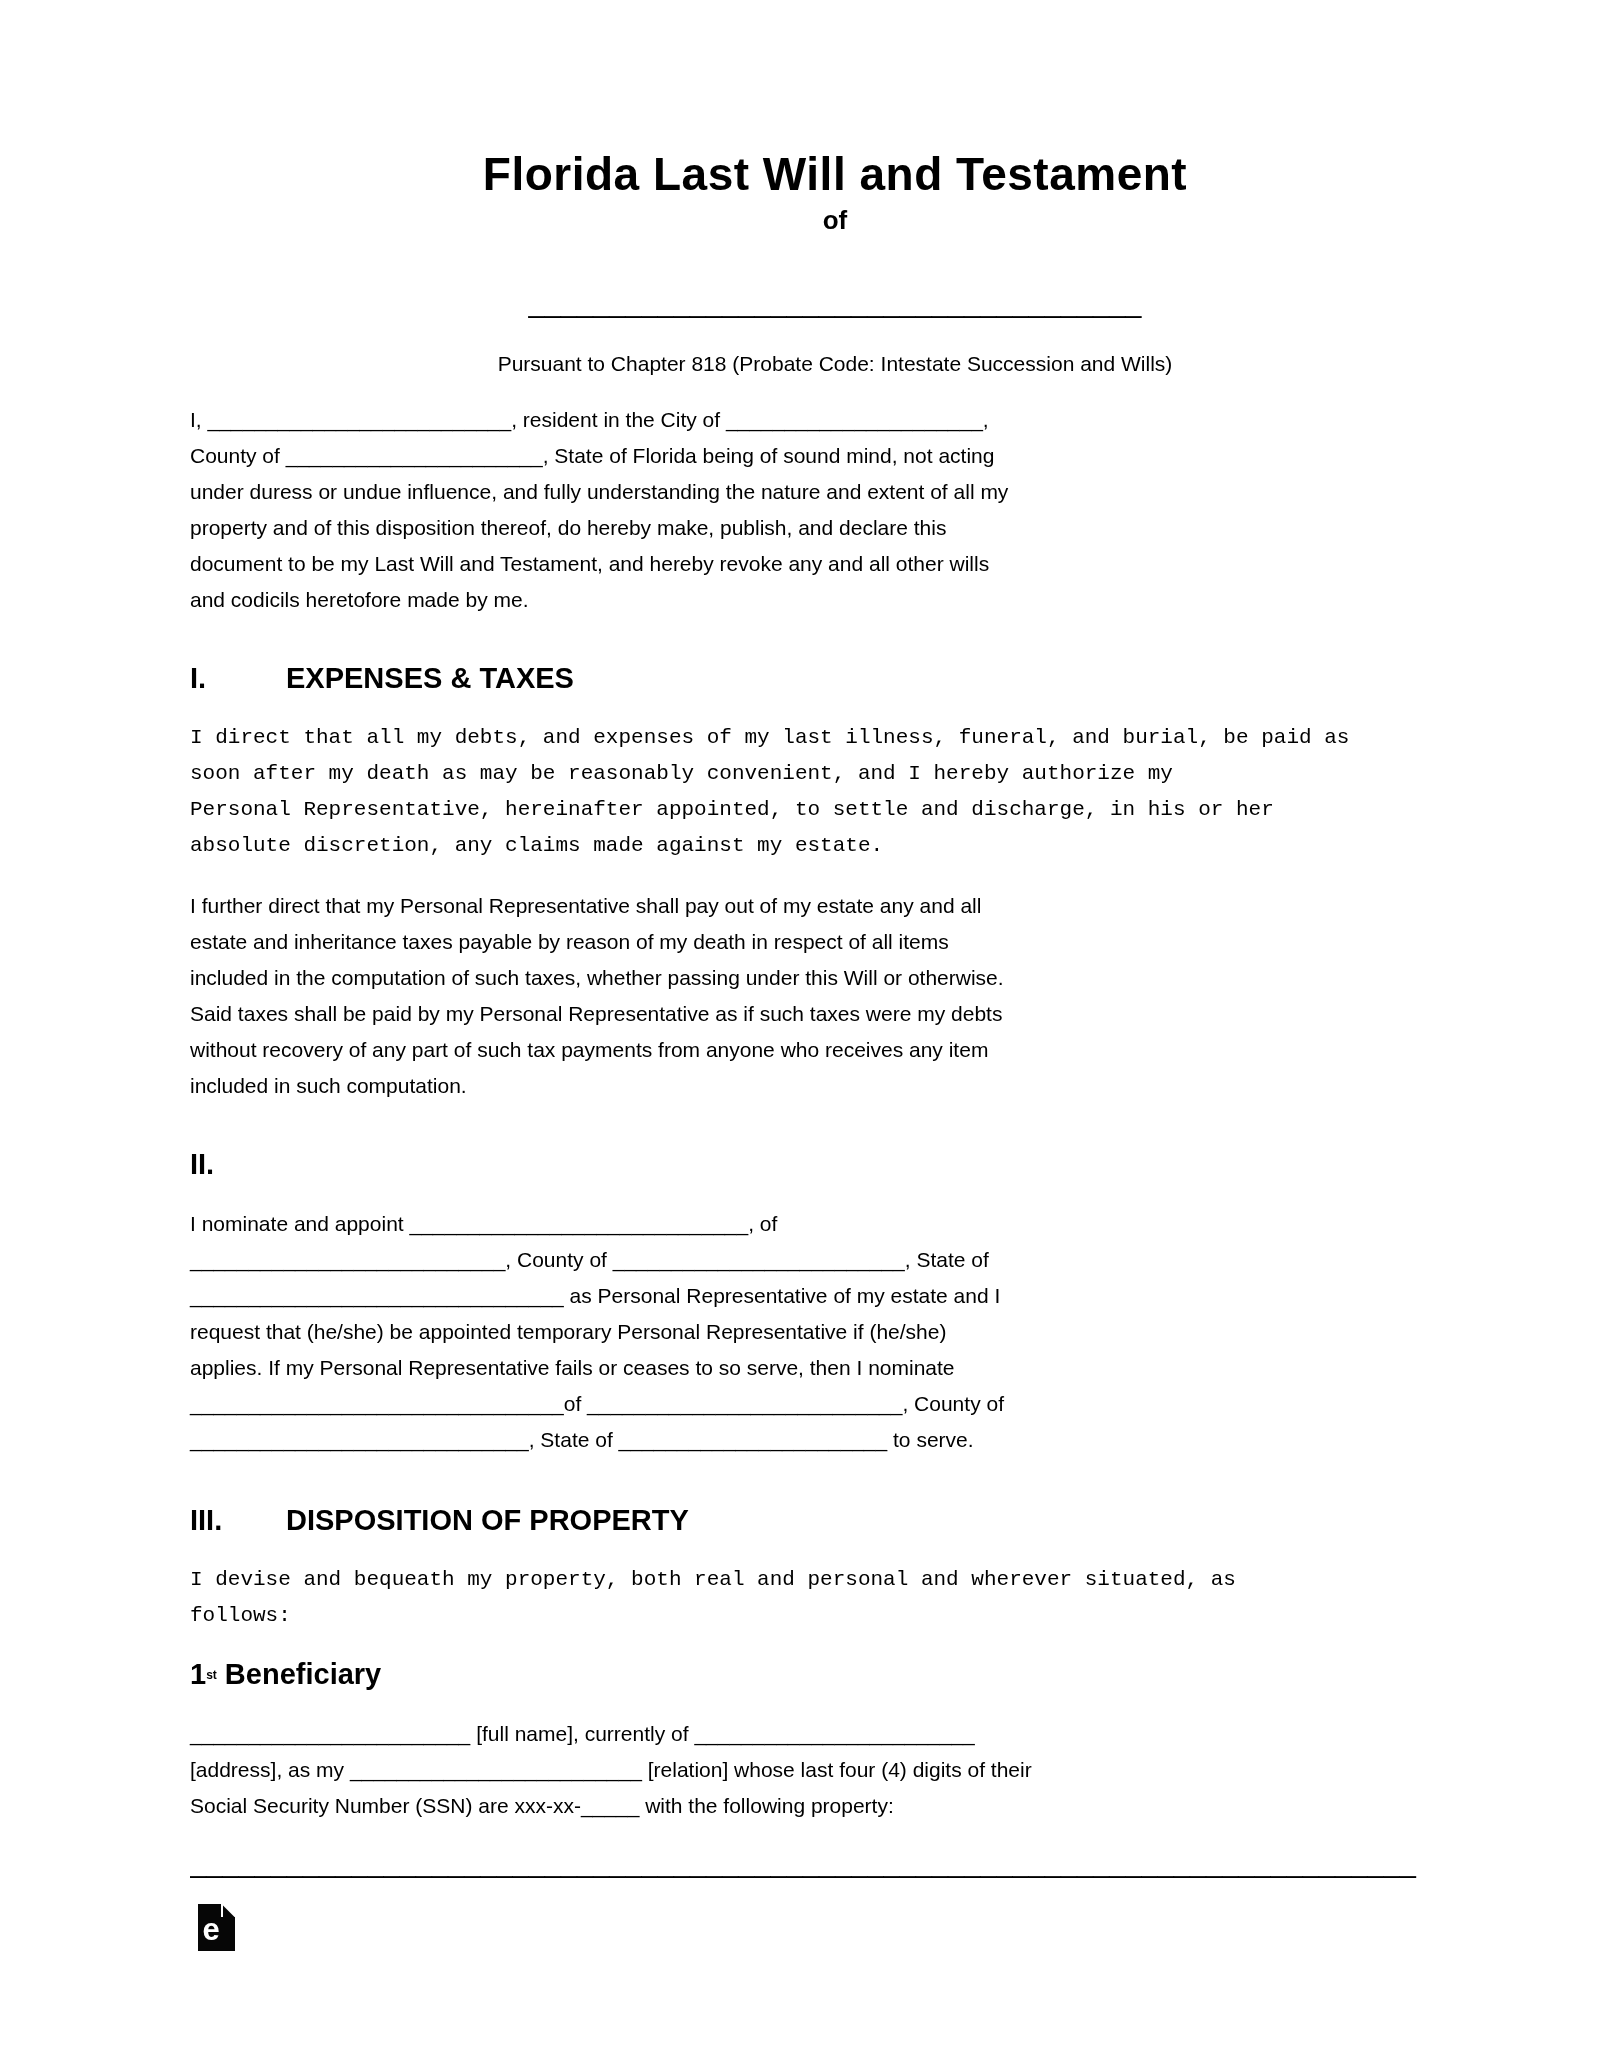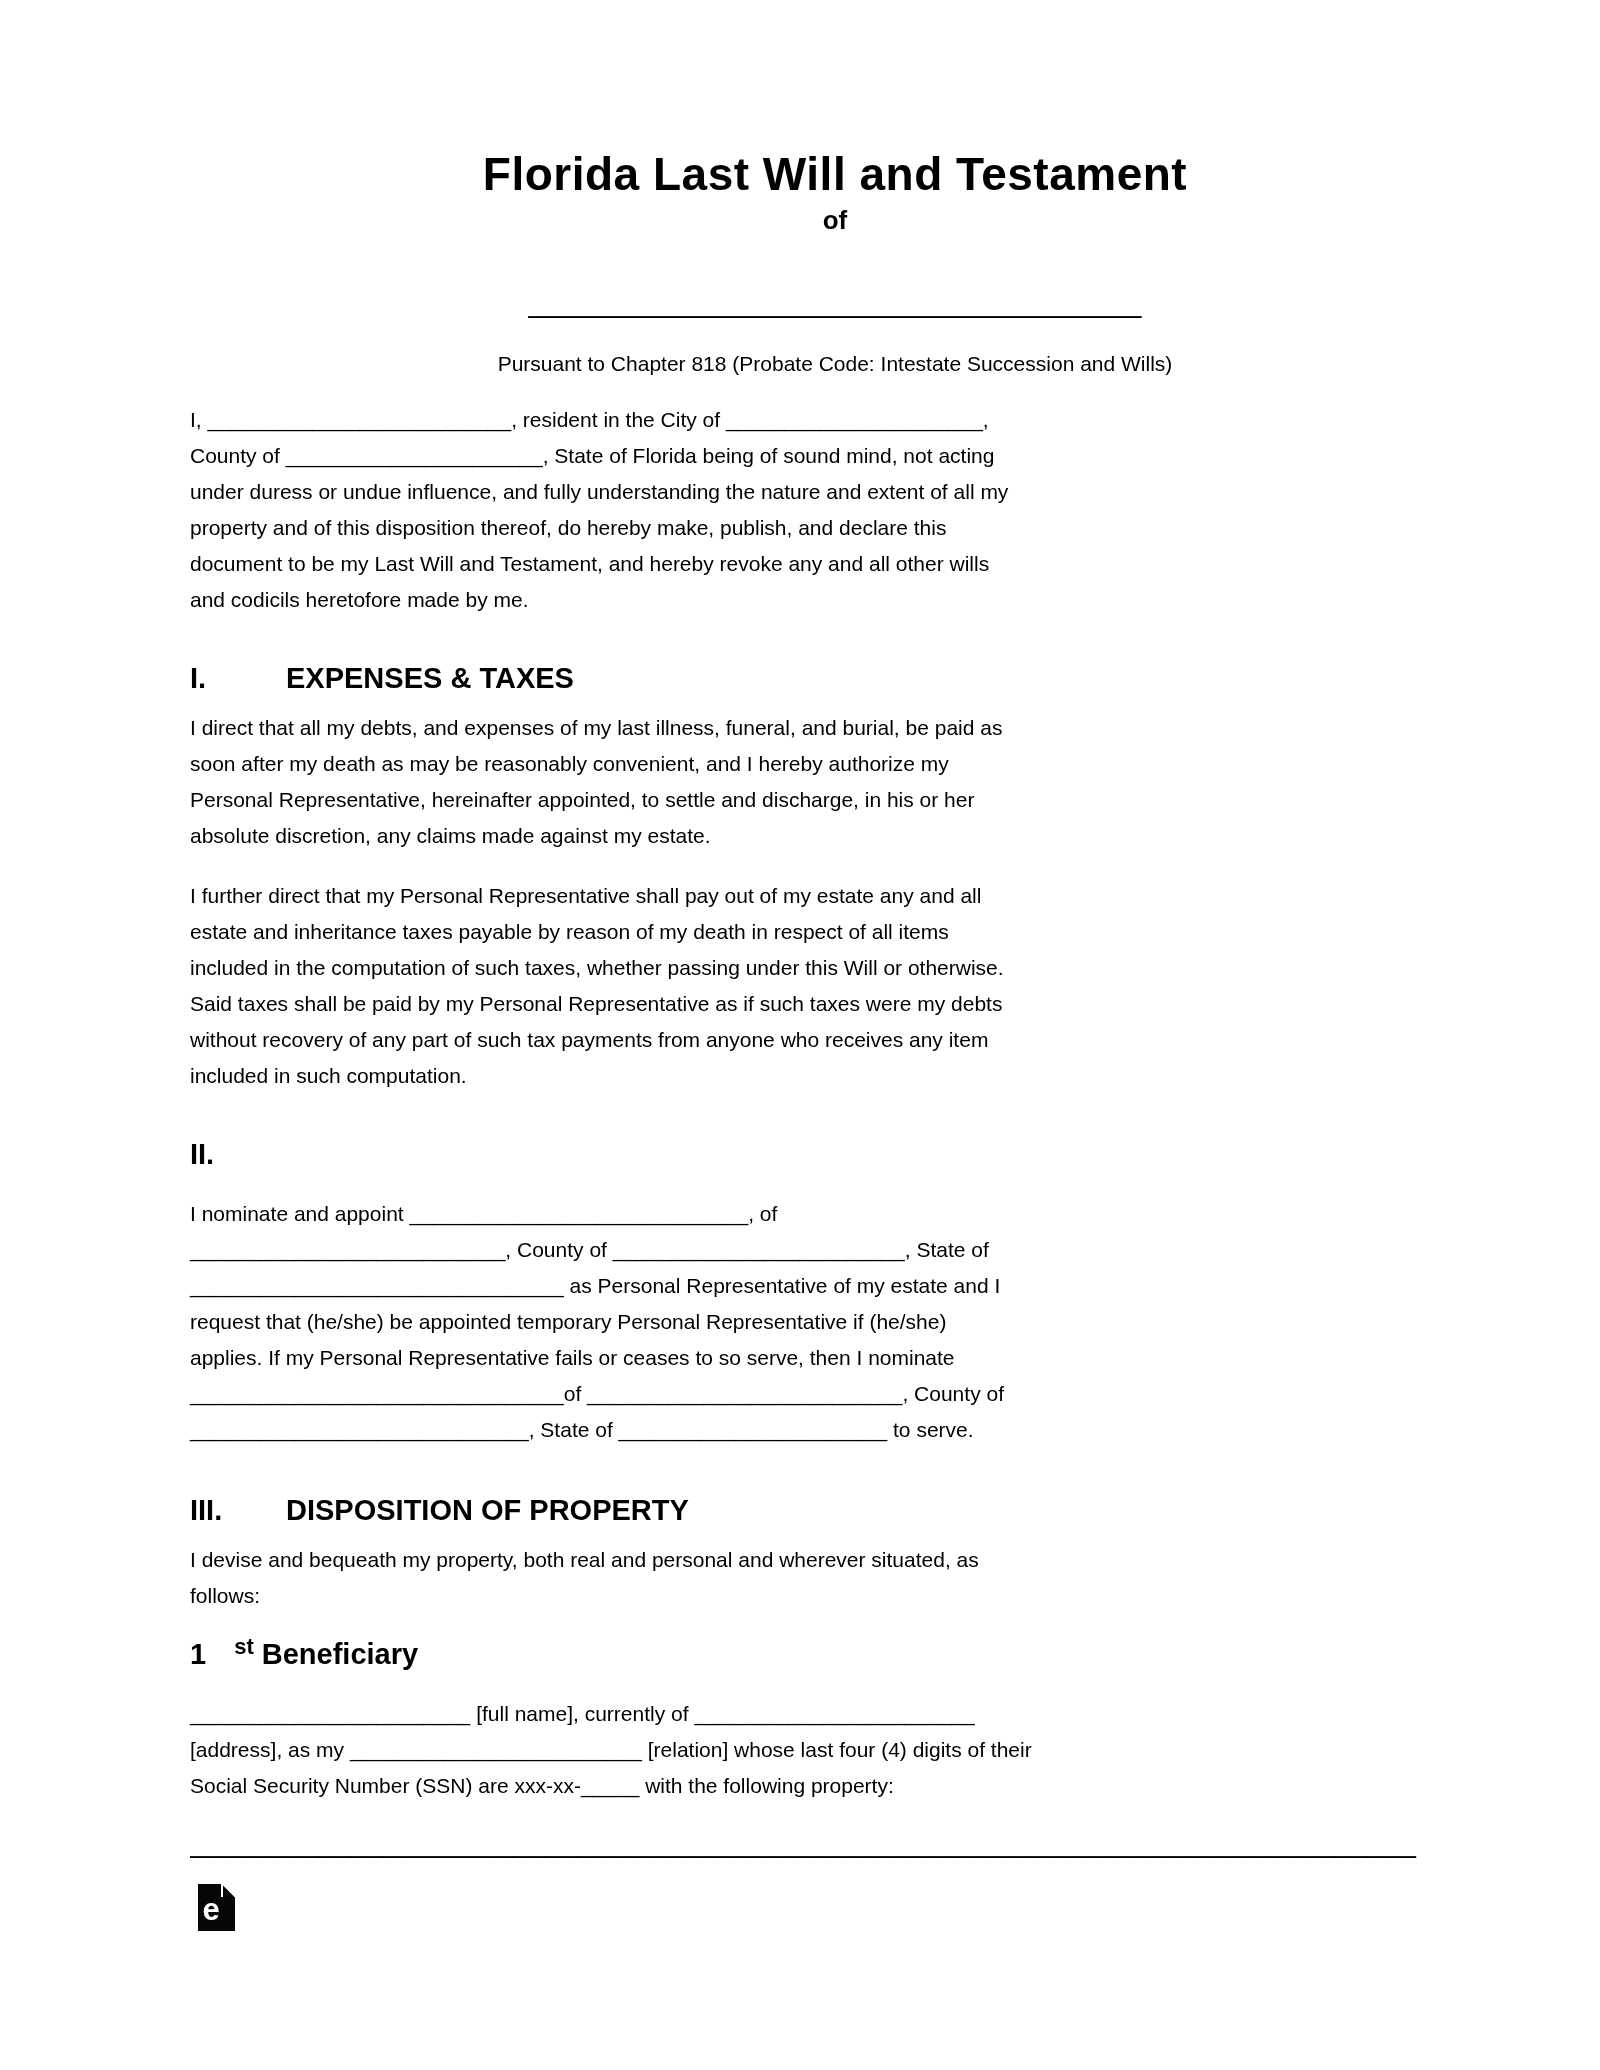--- a/index.html
+++ b/index.html
@@ -49,35 +49,34 @@
     font-size: 29px;
     line-height: 36px;
     font-weight: bold;
     display: flex;
   }
   .sec-num { width: 96px; flex: none; }
 
   .mt16 { margin-top: 24px; }
   .mt22 { margin-top: 22px; }
   .mt24 { margin-top: 24px; }
-  .mt34 { margin-top: 14px; }
+  .mt34 { margin-top: 24px; font-family: Liberation Mono, monospace; }
   .mt36 { margin-top: 24px; }
   .mt42 { margin-top: 42px; }
   .mt44 { margin-top: 44px; }
 
   .benef-heading {
     font-size: 29px;
     line-height: 36px;
     font-weight: bold;
   }
   .benef-heading sup {
-    font-size: 22px;
+    font-size: 12px;
     vertical-align: 0.45em;
     line-height: 0;
-    margin-left: 28px;
   }
   .benef-label { white-space: pre; }
 
   .property-line {
     font-size: 29px;
     line-height: 36px;
     white-space: pre;
     overflow: hidden;
     margin-top: 20px;
   }

